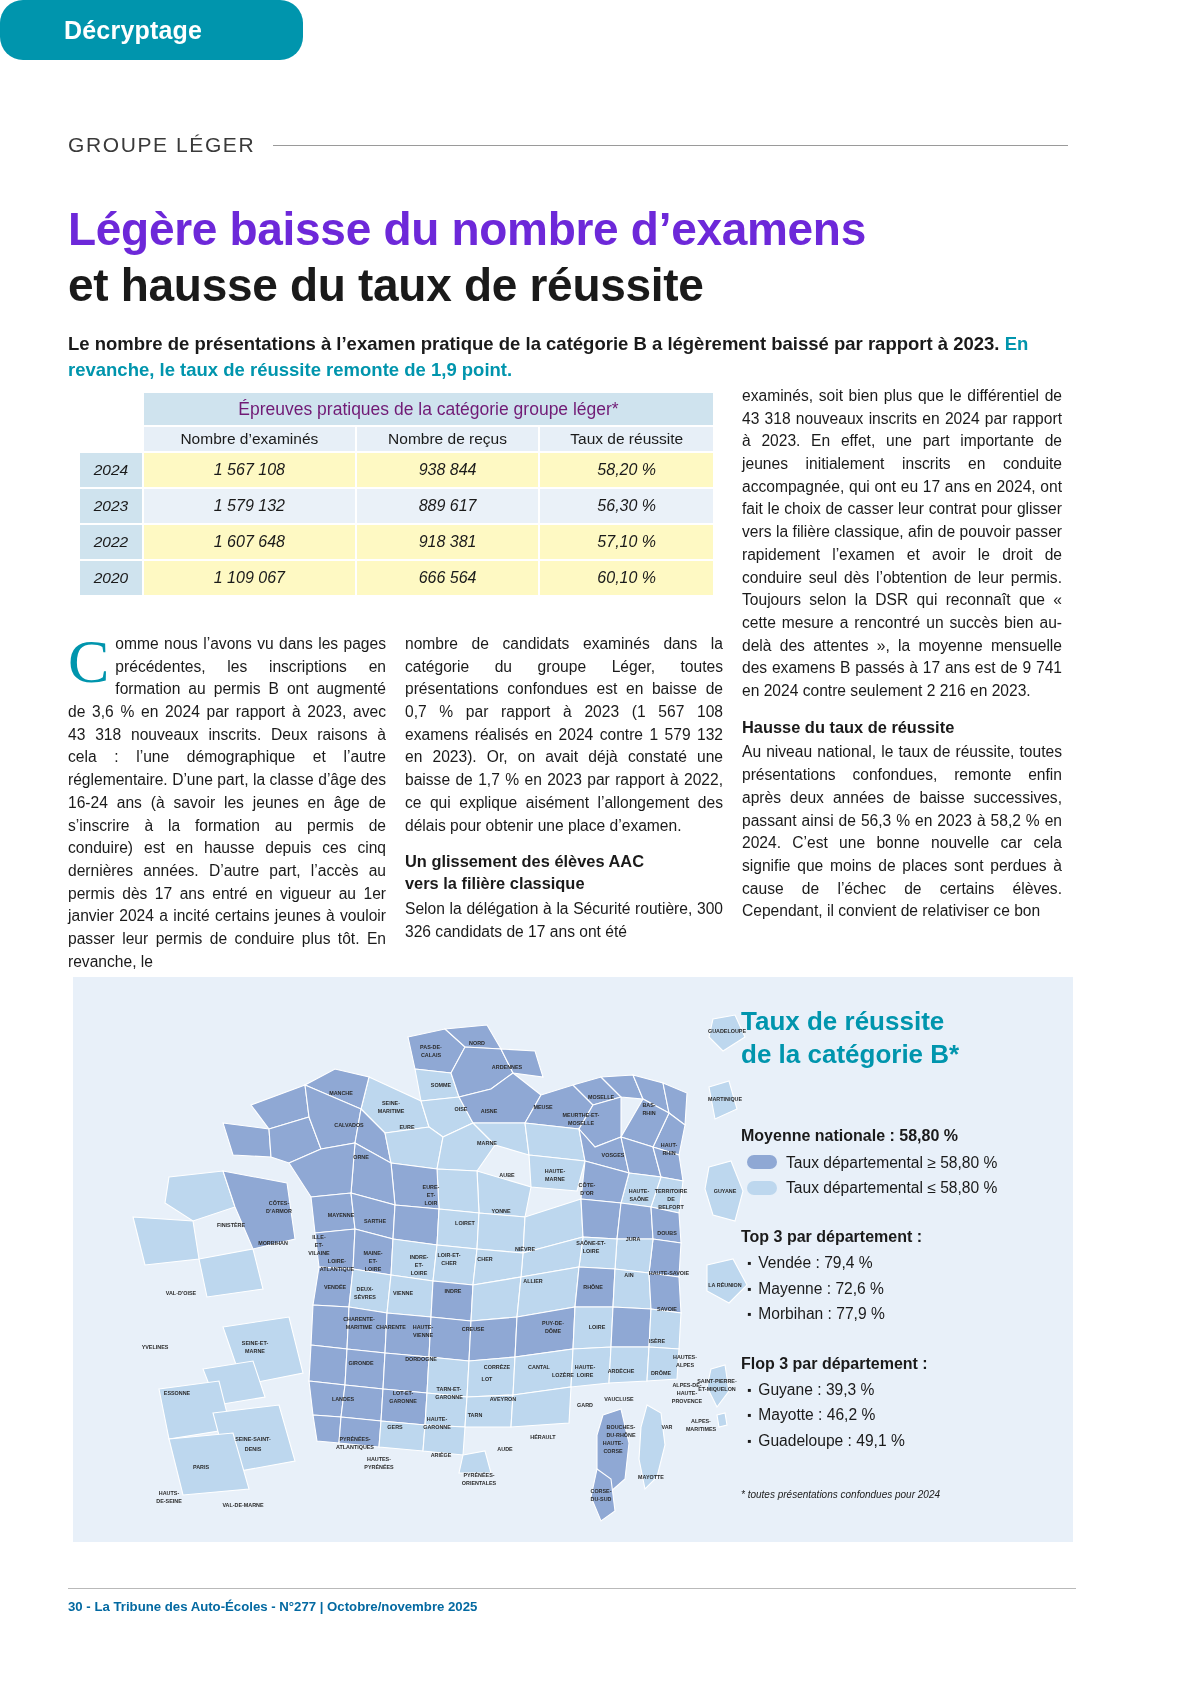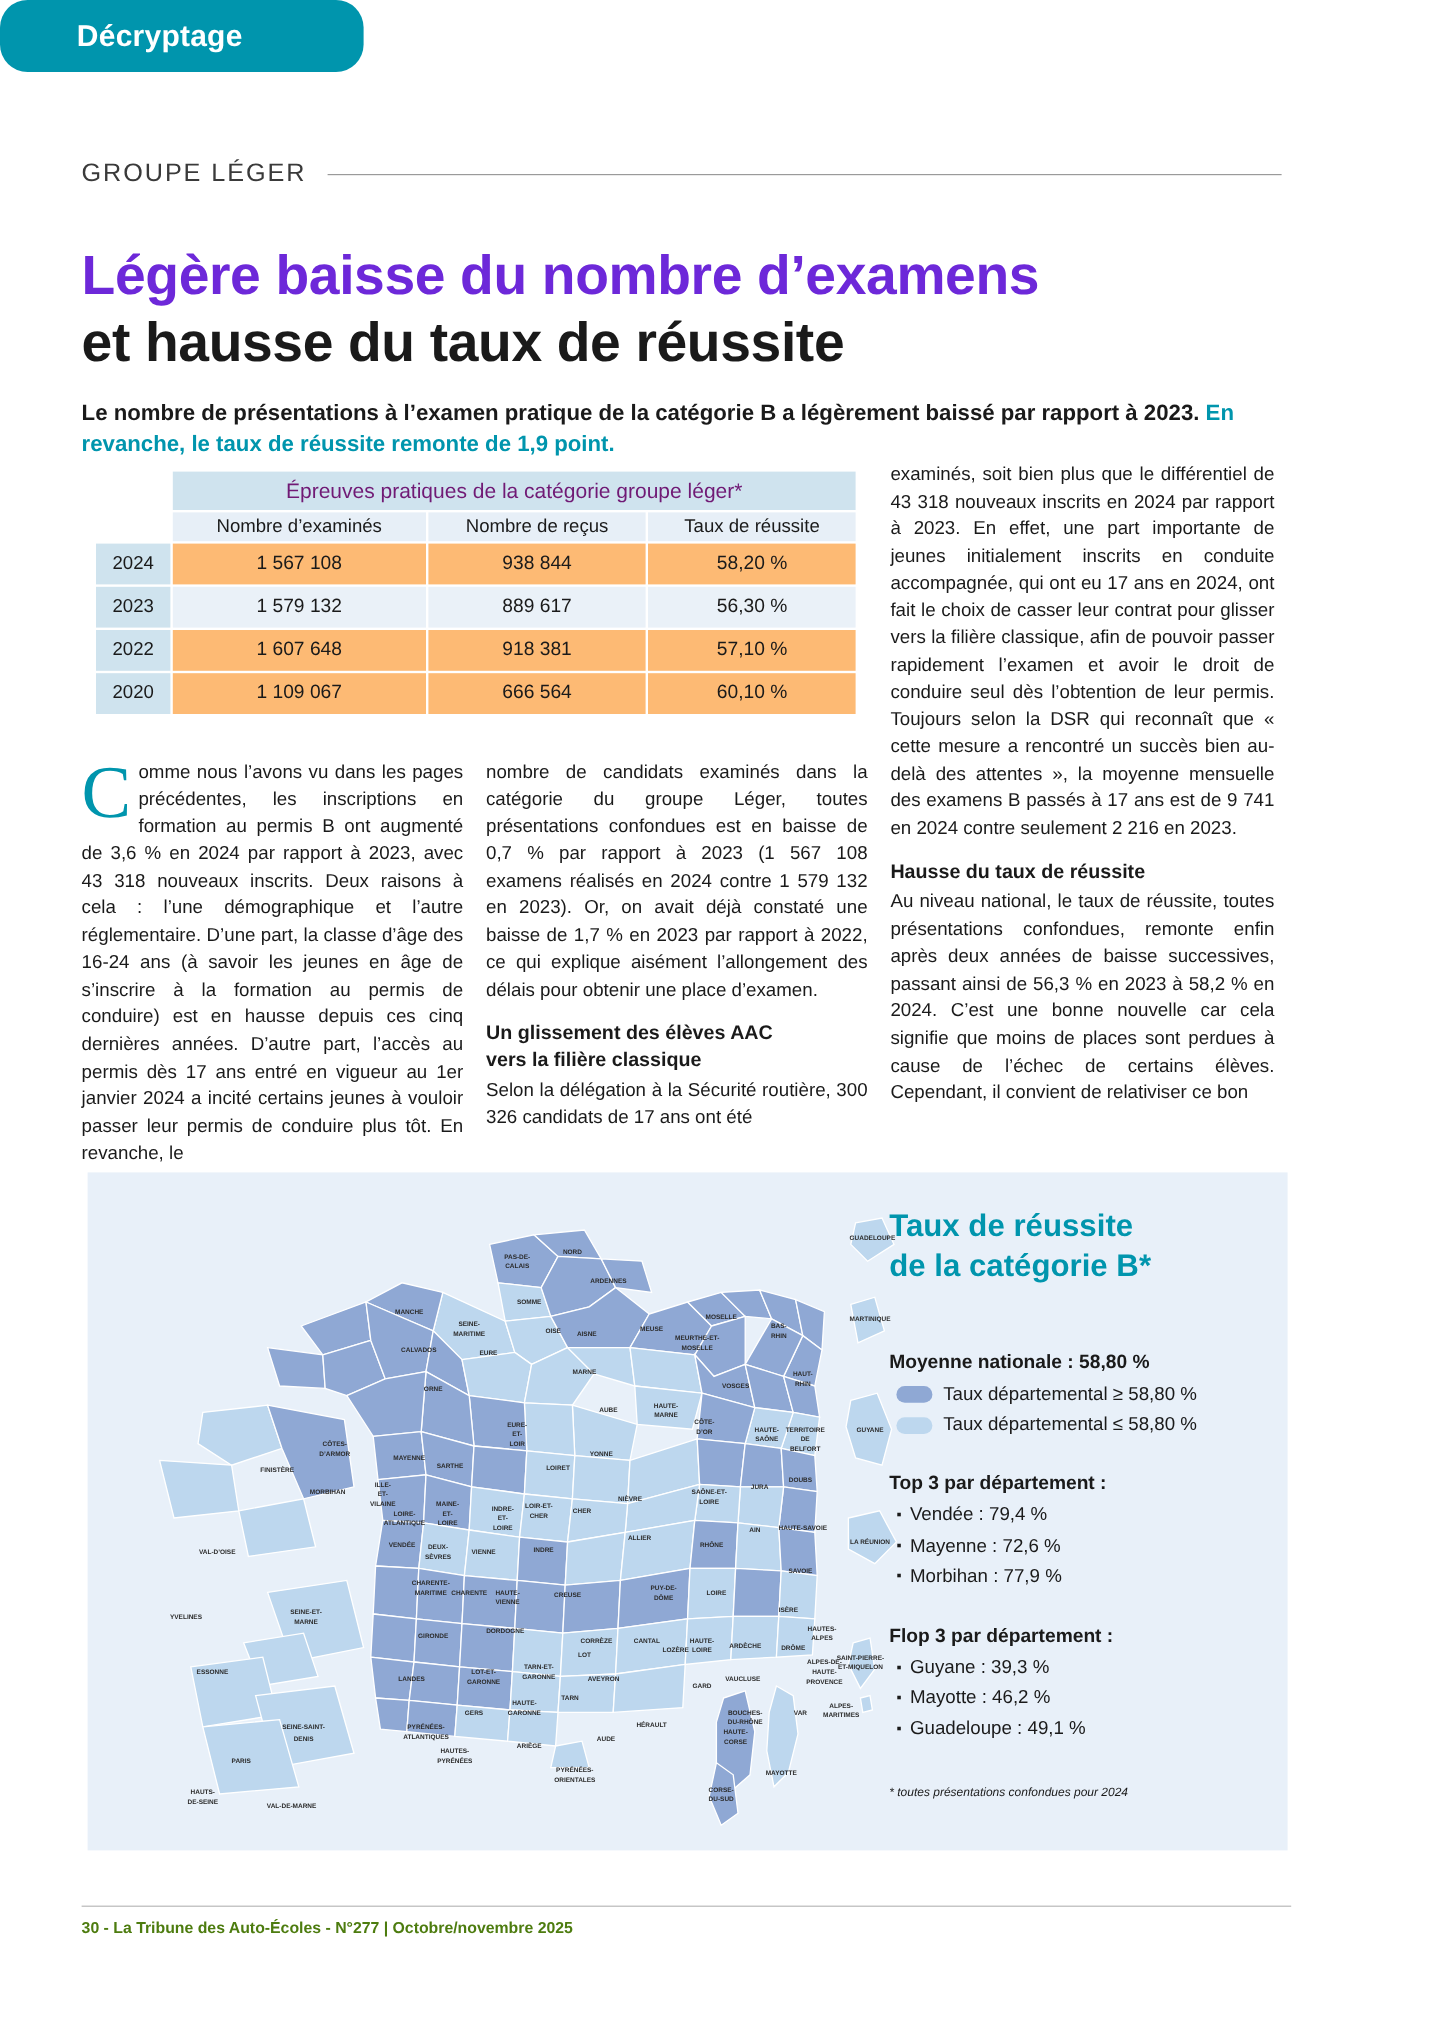--- a/index.html
+++ b/index.html
@@ -115,23 +115,23 @@
     font-size: 15.5px;
     height: 24px;
     color: #1a1a1a;
   }
   .t-year {
     background: #cfe3ee;
     font-weight: bold;
     font-size: 15.5px;
     width: 62px;
   }
-  .row-odd td.cell { background: #fdba74; }
+  .row-odd td.cell { background: #fef9c3; }
   .row-even td.cell { background: #eaf1f8; }
-  .data-table tbody tr { height: 34px; }
+  .data-table tbody tr { height: 34px; font-style: italic; }
   .cell { font-size: 16px; color: #1a1a1a; }
 
   
   .col {
     position: absolute;
     font-size: 15.6px;
     line-height: 1.455;
     text-align: justify;
     color: #1a1a1a;
     hyphens: manual;
@@ -231,21 +231,21 @@
     width: 1008px;
     height: 1px;
     background: #b9b9b9;
   }
   .footer {
     position: absolute;
     left: 68px;
     top: 1599px;
     font-size: 13.2px;
     font-weight: bold;
-    color: #4d7c0f;
+    color: #0369a1;
   }
   .footer .pg { font-weight: bold; }
 
   
   text.dept {
     font-family: "Liberation Sans", sans-serif;
     font-size: 6.2px;
     fill: #2b2b2b;
     text-anchor: middle;
     font-weight: bold;

